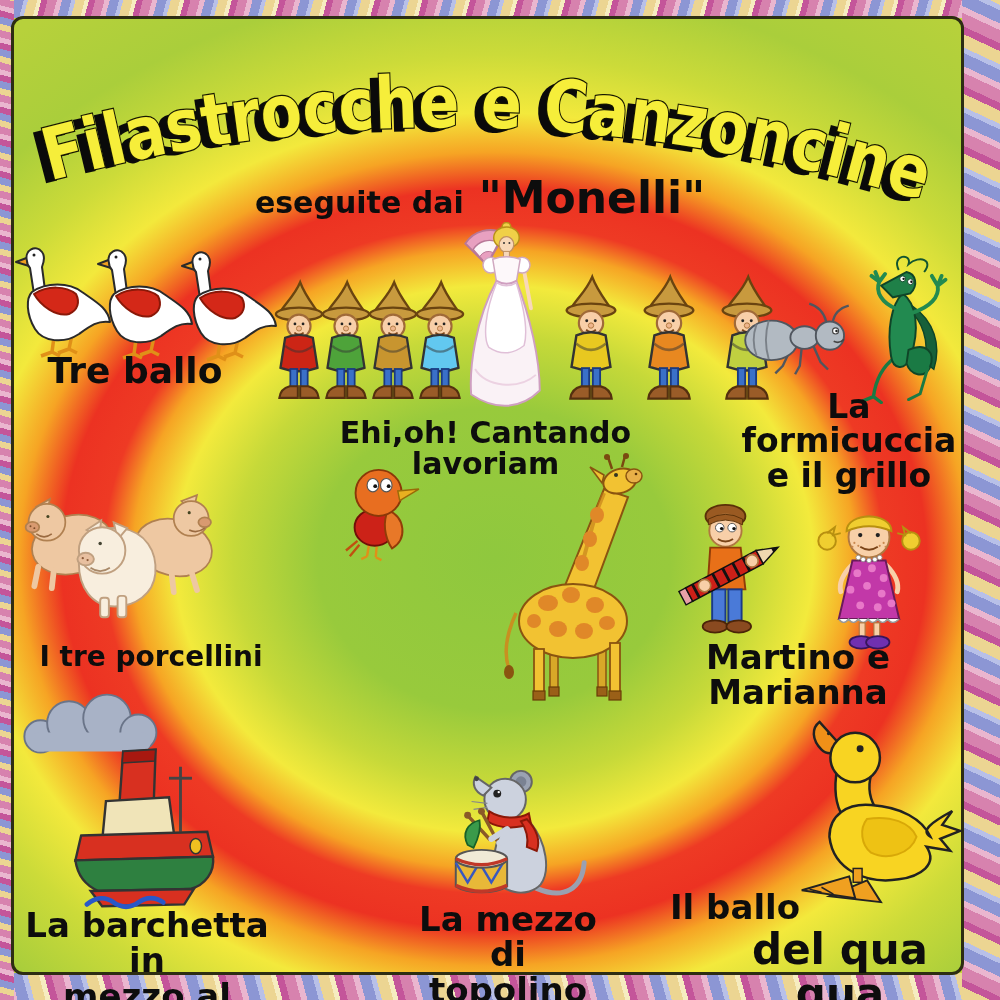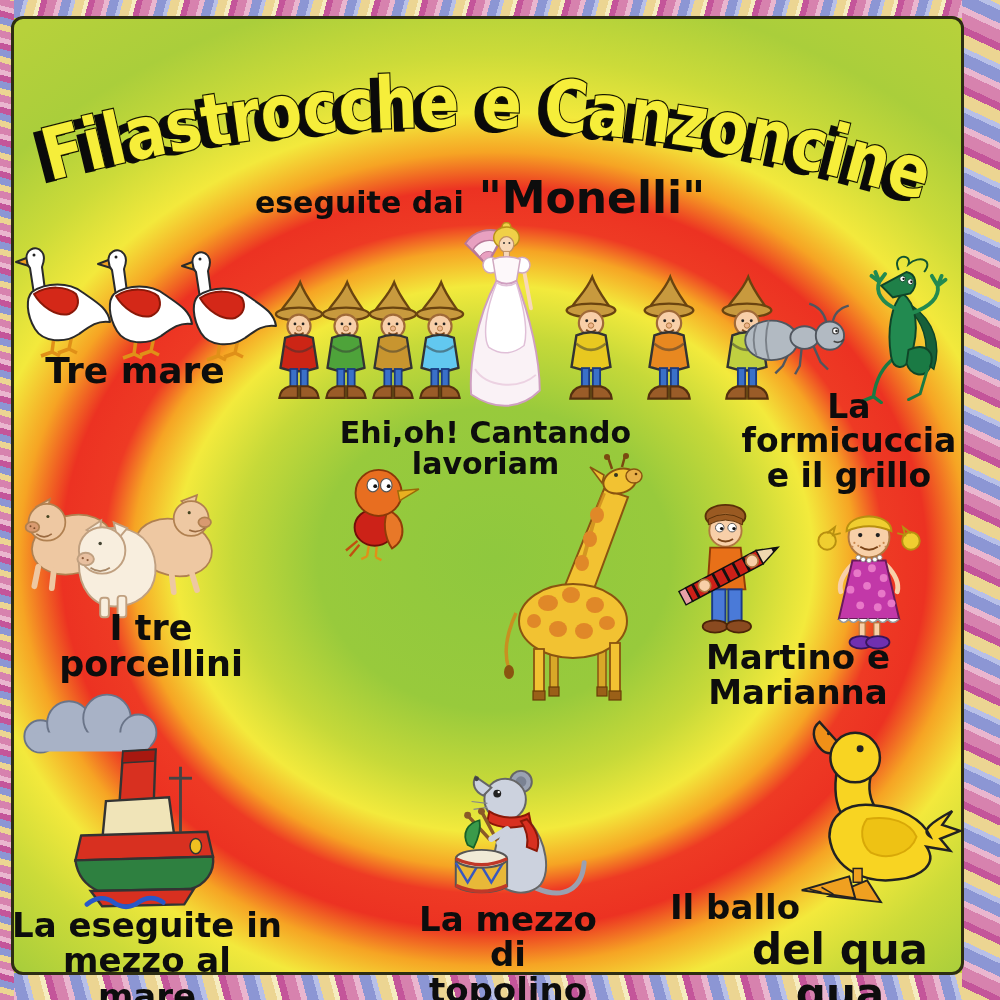--- a/index.html
+++ b/index.html
@@ -92,21 +92,21 @@
     <svg width="100" height="120" viewBox="0 0 100 120" style="position:absolute;left:0;top:0">
         <use href="#goose"></use>
       </svg>
     <svg width="100" height="120" viewBox="0 0 100 120" style="position:absolute;left:82px;top:2px">
         <use href="#goose"></use>
       </svg>
     <svg width="100" height="120" viewBox="0 0 100 120" style="position:absolute;left:166px;top:4px">
         <use href="#goose"></use>
       </svg>
   </div>
-  <div class="cap" style="left:30px;top:352px;width:210px;font-size:36px">Tre mare</div>
+  <div class="cap" style="left:30px;top:352px;width:210px;font-size:36px">Tre ballo</div>
 
   <div class="fig" style="left:262px;top:222px;width:535px;height:200px">
     <svg width="74" height="140" viewBox="0 0 64 120" style="position:absolute;left:0;top:55px;color:#cc2515">
         <use href="#dwarf"></use>
       </svg>
     <svg width="74" height="140" viewBox="0 0 64 120" style="position:absolute;left:47px;top:55px;color:#4ea33a">
         <use href="#dwarf"></use>
       </svg>
     <svg width="74" height="140" viewBox="0 0 64 120" style="position:absolute;left:94px;top:55px;color:#c8952f">
         <use href="#dwarf"></use>
@@ -222,21 +222,21 @@
       <circle cx="86" cy="81" r="24" fill="#f8eede"></circle>
       <ellipse cx="69" cy="90" rx="8.5" ry="6.5" fill="#e8c0a0"></ellipse>
       <circle cx="66" cy="89" r="1.2" fill="#8a5a38" stroke="none"></circle>
         <circle cx="71" cy="91" r="1.2" fill="#8a5a38" stroke="none"></circle>
       <circle cx="84" cy="74" r="1.8" fill="#443" stroke="none"></circle>
       <path d="M74,99 Q84,106 94,99" fill="none" stroke="#a88868" stroke-width="1.8"></path>
       <rect x="84" y="130" width="9" height="20" rx="3" fill="#f8eede"></rect>
       <rect x="102" y="128" width="9" height="22" rx="3" fill="#f8eede"></rect>
     </g>
   </svg>
-  <div class="cap" style="left:20px;top:610px;width:262px;font-size:35px">I tre porcellini</div>
+  <div class="cap" style="left:20px;top:642px;width:262px;font-size:28px">I tre porcellini</div>
 
   <svg class="fig" style="left:478px;top:452px" width="190" height="252" viewBox="0 0 190 250">
     <path d="M38,160 C28,182 26,202 31,216" stroke="#c89020" stroke-width="3.5" fill="none"></path>
     <ellipse cx="31" cy="219" rx="5" ry="7" fill="#8a5410"></ellipse>
     <rect x="72" y="188" width="8" height="52" fill="#d8a828" stroke="#8a5410" stroke-width="1.5"></rect>
     <rect x="120" y="184" width="8" height="56" fill="#d8a828" stroke="#8a5410" stroke-width="1.5"></rect>
     <path d="M134,16 L130,4 M144,14 L147,3" stroke="#7a4a10" stroke-width="2.5"></path>
     <circle cx="129" cy="4" r="3" fill="#7a4a10"></circle>
       <circle cx="148" cy="3" r="3" fill="#7a4a10"></circle>
     <path d="M84,140 L126,36 L150,44 L110,152 Z" fill="#f2c232" stroke="#8a5410" stroke-width="2"></path>
@@ -352,21 +352,21 @@
     <path d="M64,12 L98,10 L96,66 L60,68 Z" fill="#d83020" stroke="#333" stroke-width="2.5"></path>
     <path d="M64,12 L98,10 L97,22 L63,24 Z" fill="#a81810" stroke="#333" stroke-width="1.5"></path>
     <path d="M46,64 L112,60 L118,104 L42,106 Z" fill="#f0e4b8" stroke="#333" stroke-width="2.5"></path>
     <path d="M20,100 L152,96 L158,122 L14,126 Z" fill="#d83020" stroke="#333" stroke-width="2.5"></path>
     <ellipse cx="140" cy="111" rx="6" ry="8" fill="#f0c020" stroke="#333" stroke-width="1.5"></ellipse>
     <path d="M14,126 L158,122 C160,138 150,152 134,156 L38,158 C24,152 16,140 14,126 Z" fill="#2e8040" stroke="#333" stroke-width="2.5"></path>
     <path d="M30,158 L138,156 L128,172 L42,174 Z" fill="#d83020" stroke="#333" stroke-width="2.5"></path>
     <path d="M26,172 C36,164 46,164 54,170 C62,176 72,176 80,170 C88,164 98,164 106,170" fill="none" stroke="#2858c8" stroke-width="5" stroke-linecap="round"></path>
   </svg>
   <div class="cap" style="left:12px;top:908px;width:270px;font-size:34px">
-    <div>La eseguite in</div>
+    <div>La barchetta in</div>
     <div>mezzo al mare</div>
   </div>
 
   <svg class="fig" style="left:438px;top:760px" width="158" height="158" viewBox="0 0 160 160">
     <path d="M100,130 C128,142 146,130 148,104" stroke="#9aa0b0" stroke-width="5" fill="none" stroke-linecap="round"></path>
     <path d="M74,58 C62,72 54,92 58,116 C62,136 92,140 104,126 C114,112 110,84 94,64 Z" fill="#ccd2de" stroke="#666" stroke-width="2"></path>
     <circle cx="84" cy="22" r="11" fill="#9aa2b2" stroke="#666" stroke-width="2"></circle>
     <circle cx="84" cy="22" r="5.5" fill="#7a8292"></circle>
     <circle cx="68" cy="40" r="21" fill="#ccd2de" stroke="#666" stroke-width="2"></circle>
     <path d="M54,28 L38,17 C34,24 37,32 46,36 Z" fill="#ccd2de" stroke="#666" stroke-width="2"></path>

